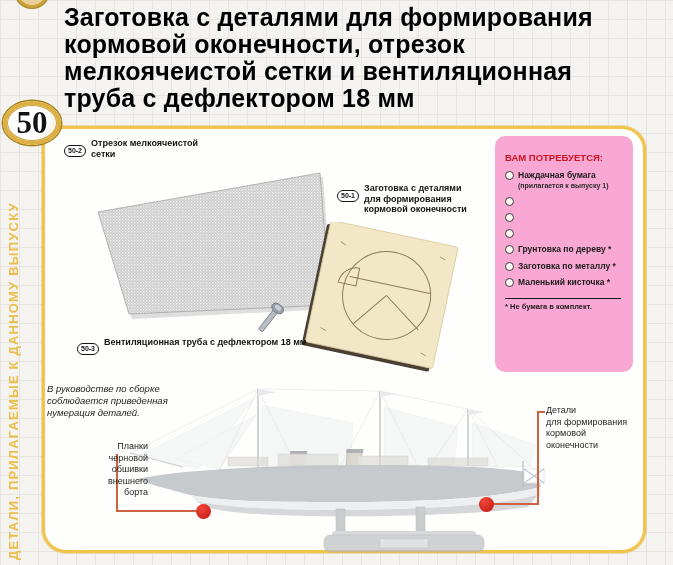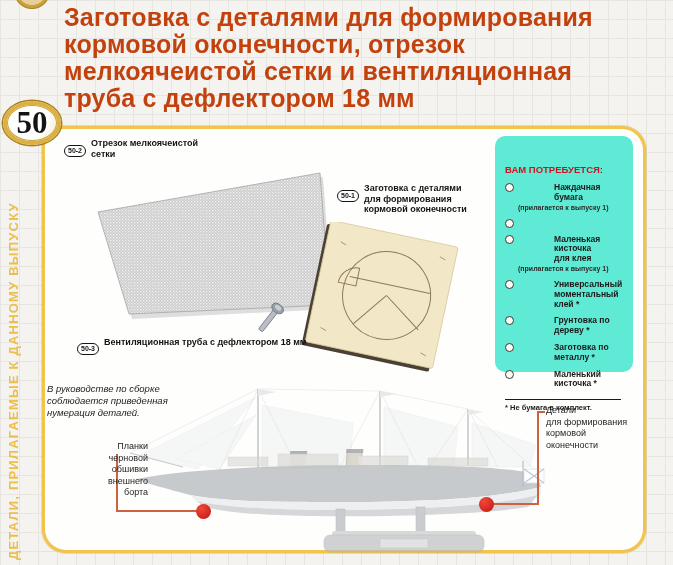--- a/index.html
+++ b/index.html
@@ -15,21 +15,21 @@
       linear-gradient(90deg, #e7e5e0 1px, transparent 1px);
     background-size:19px 19px;
   }
   .abs{ position:absolute; }
   .pre{ white-space:pre-line; }
 
   
   .page-title{
     left:64px; top:4px; width:606px;
     font-size:25px; line-height:27px; font-weight:bold;
-    color:#c2410c; letter-spacing:.2px;
+    color:#000000; letter-spacing:.2px;
   }
 
   
   .card{
     left:42px; top:126px; width:604px; height:427px;
     background:#fefefd;
     border:3px solid #f2c44c;
     border-radius:8px 24px 24px 24px;
     box-shadow:0 0 0 1px rgba(214,166,52,.35);
   }
@@ -69,30 +69,30 @@
     font-size:7px; font-weight:bold; line-height:9px;
     padding:0 3px; height:12px; color:#141414;
   }
   .part-label{
     font-size:9px; font-weight:bold; color:#141414; line-height:10.5px;
   }
 
   
   .panel{
     left:495px; top:136px; width:138px; height:236px;
-    background:#5eead4; border-radius:10px;
-    padding:28px 9px 8px 10px; z-index:3;
+    background:#f9a8d4; border-radius:10px;
+    padding:16px 9px 8px 10px; z-index:3;
   }
   .panel-heading{ font-size:9.5px; font-weight:bold; color:#cf1220; margin-bottom:8px; }
   .need-item{ display:flex; align-items:flex-start; margin-bottom:7px; }
   .need-circle{
     flex:0 0 auto; width:9px; height:9px; border-radius:50%;
     border:1.3px solid #3a3a3a; background:#fdfbf4; margin:0 4px 0 0;
   }
-  .need-name{ font-size:8.5px; font-weight:bold; color:#1a1a1a; line-height:9.8px; white-space:pre-line;margin-left:36px; }
+  .need-name{ font-size:8.5px; font-weight:bold; color:#1a1a1a; line-height:9.8px; white-space:pre-line; }
   .need-note{ font-size:7px; font-weight:bold; color:#2b2b2b; line-height:8px; margin-top:1px; }
   .panel-rule{ width:116px; border-top:1.6px solid #1a1a1a; margin:10px 0 3px 0; }
   .panel-footnote{ font-size:7.5px; font-weight:bold; color:#1a1a1a; }
 
   
   .assembly-note{
     left:47px; top:383px; width:160px;
     font-size:9.5px; font-style:italic; color:#222; line-height:12px;
   }
 
@@ -202,34 +202,24 @@
       <span class="need-note" style="display:block">(прилагается к выпуску 1)</span>
     </span>
   </div>
 
   <div class="need-item">
     <span class="need-circle"></span>
   </div>
 
   <div class="need-item">
     <span class="need-circle"></span>
-    <span class="need-text">
-      <span class="need-name" style="display:block">Маленькая кисточка
-для клея</span>
-      <span class="need-note" style="display:block">(прилагается к выпуску 1)</span>
-    </span>
-  </div>
-
-  <div class="need-item">
-    <span class="need-circle"></span>
-    <span class="need-text">
-      <span class="need-name" style="display:block">Универсальный
-моментальный клей *</span>
-
-    </span>
+  </div>
+
+  <div class="need-item">
+    <span class="need-circle"></span>
   </div>
 
   <div class="need-item">
     <span class="need-circle"></span>
     <span class="need-text">
       <span class="need-name" style="display:block">Грунтовка по дереву *</span>
 
     </span>
   </div>
 

